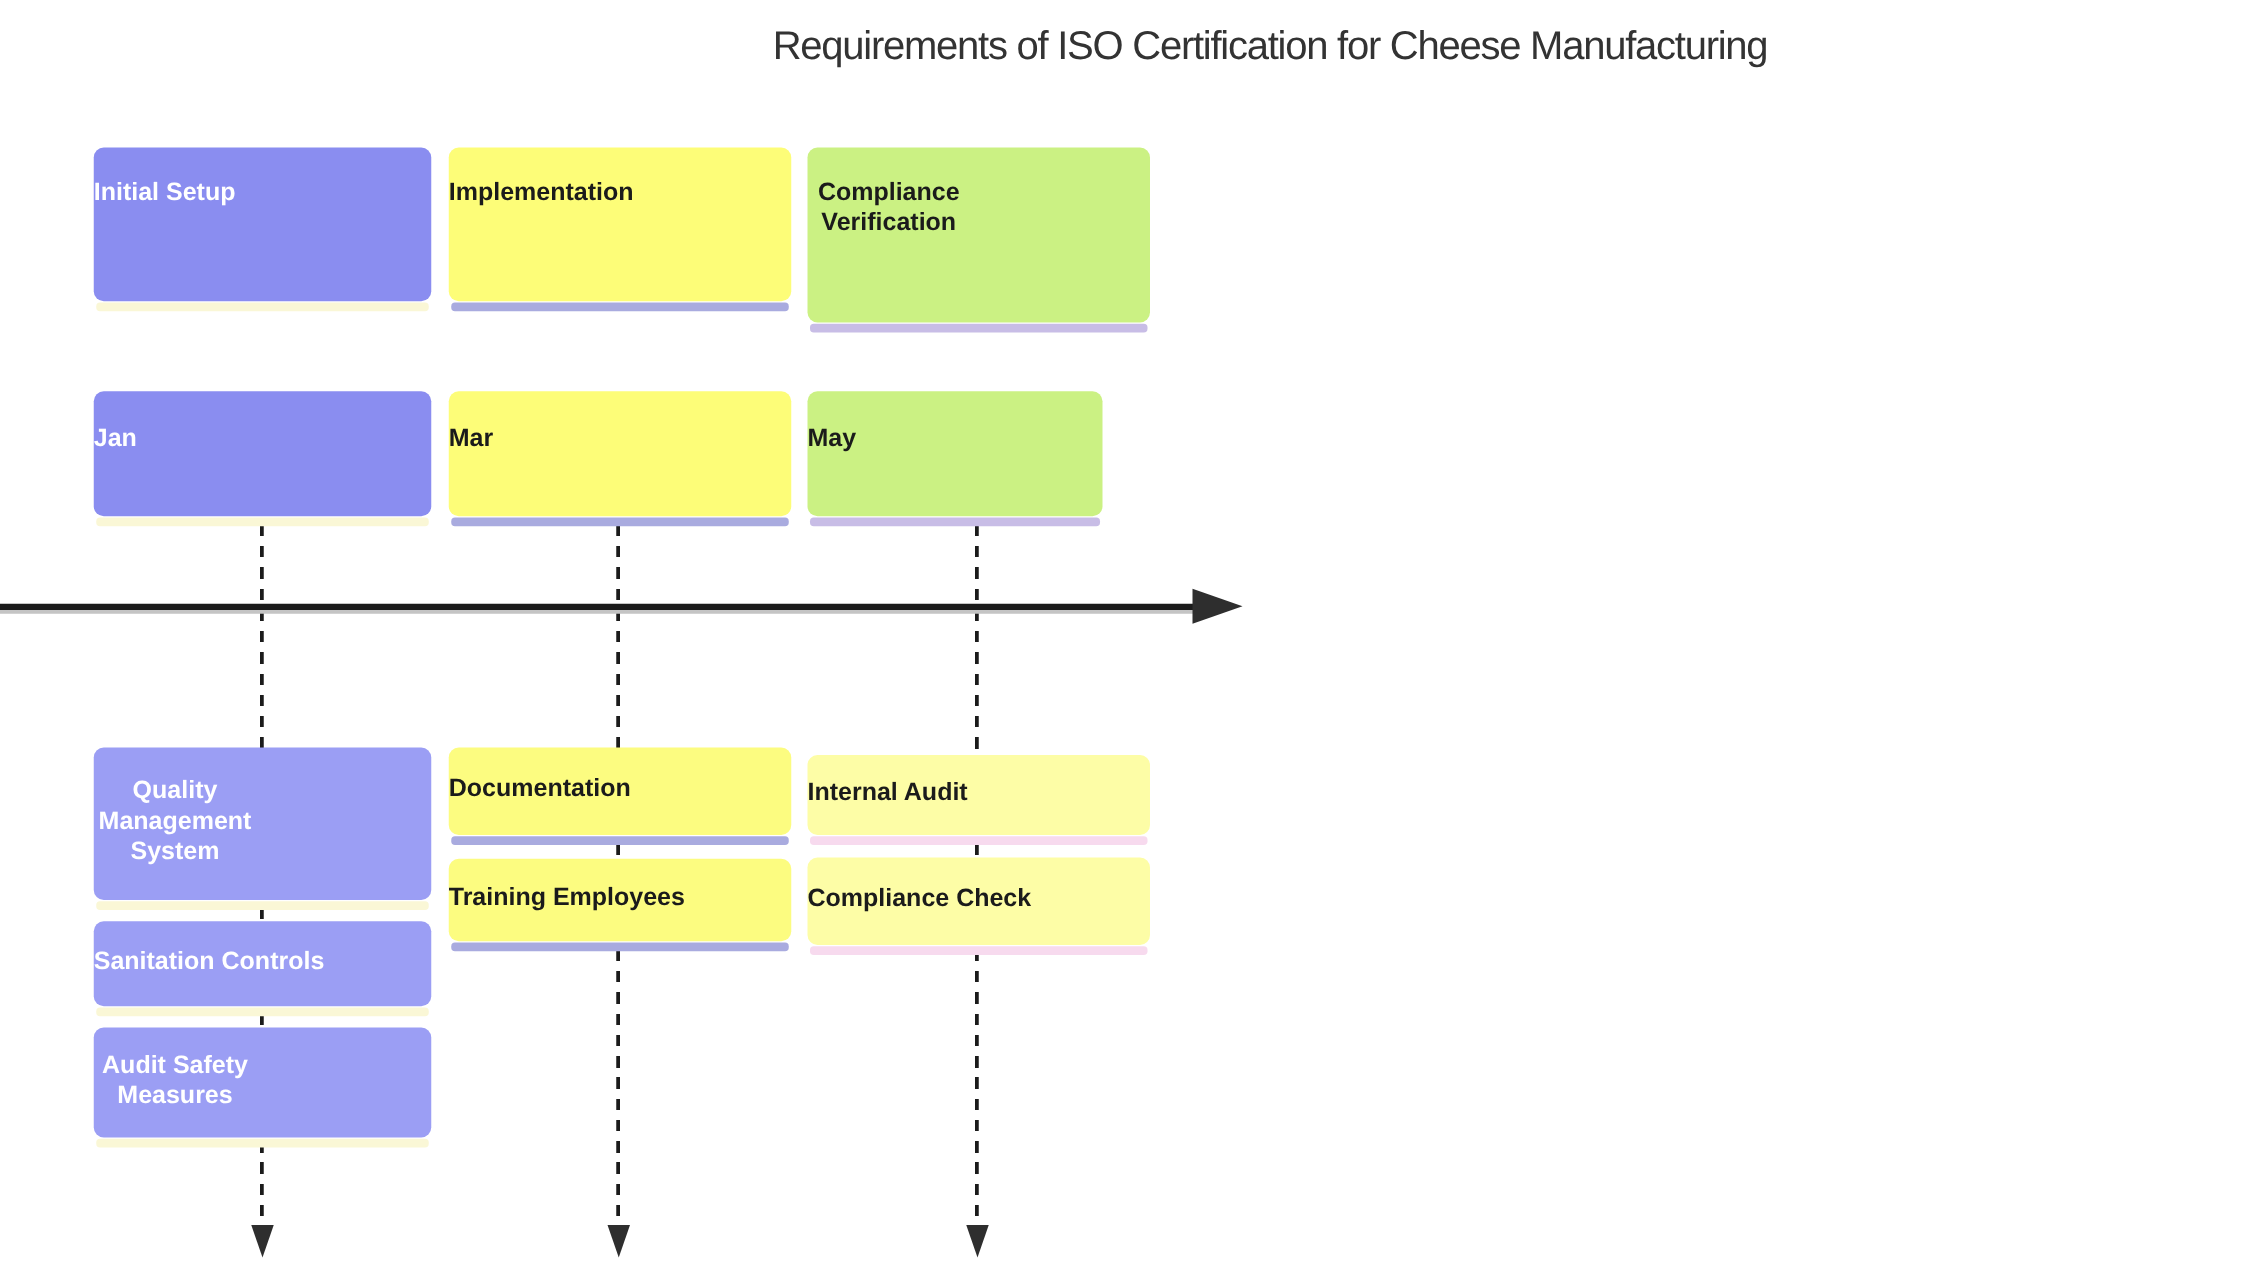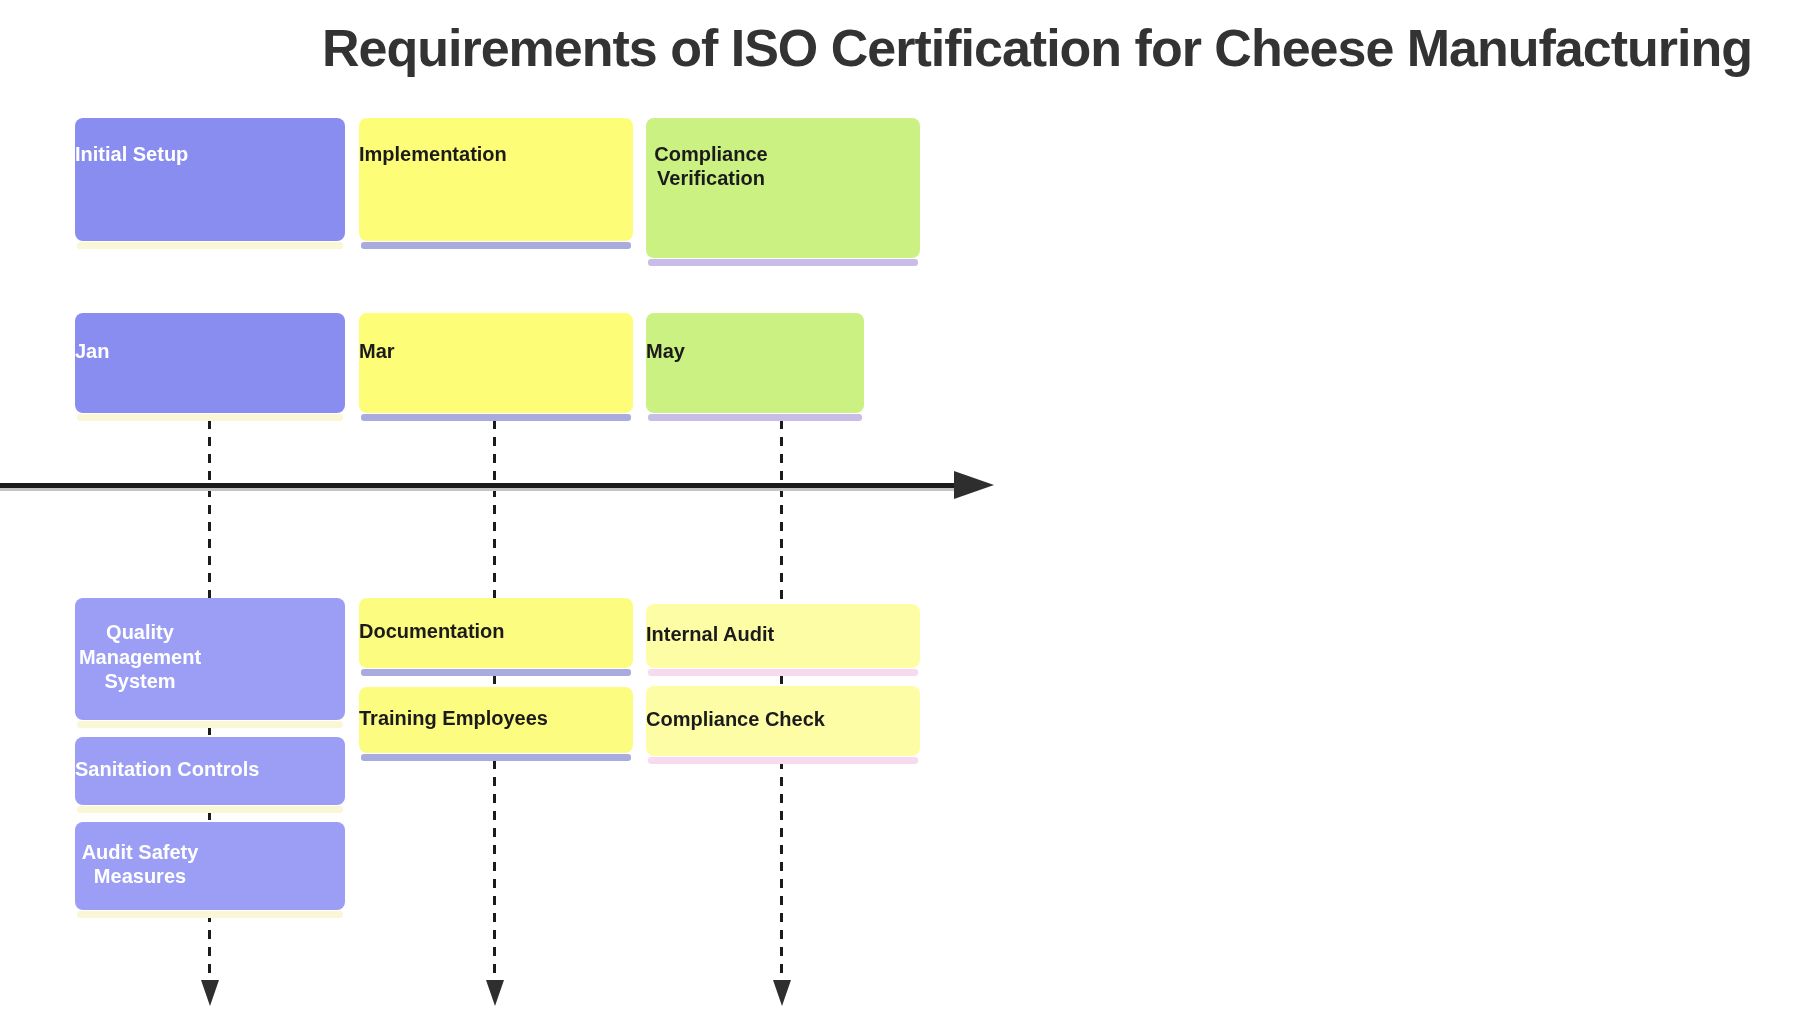--- a/index.html
+++ b/index.html
@@ -9,22 +9,22 @@
     overflow: hidden;
   }
   .canvas {
     position: relative;
     width: 1799px; height: 1028px;
     background: #ffffff;
   }
   .title {
     position: absolute;
     left: 280px; top: 18px; width: 1472px;
-    text-align: right;
-    font-size: 52px; font-weight: 700;
+    text-align: center;
+    font-size: 32px; font-weight: 400;
     letter-spacing: -1px;
     color: var(--title-color, #333333);
   }
   
   .vline {
     position: absolute;
     top: 420px; height: 563px; width: 3px;
     background: repeating-linear-gradient(180deg, var(--dash, #1b1b1b) 0 9px, transparent 9px 17px);
   }
   .varrow {
@@ -109,21 +109,21 @@
   <div class="box head s3" style="left:646px;top:118px;width:274px;height:140px">
     <span class="lbl narrow">Compliance Verification</span>
   </div>
 
   <div class="box period s1" style="left:75px;top:313px;width:270px;height:100px">
     <span class="lbl">Jan</span>
   </div>
   <div class="box period s2" style="left:359px;top:313px;width:274px;height:100px">
     <span class="lbl">Mar</span>
   </div>
-  <div class="box period s3" style="left:646px;top:313px;width:218px;height:100px">
+  <div class="box period s3" style="left:646px;top:313px;width:236px;height:100px">
     <span class="lbl">May</span>
   </div>
 
   <div class="box task s1" style="left:75px;top:598px;width:270px;height:122px">
     <span class="lbl narrow">Quality Management System</span>
   </div>
   <div class="box task s1" style="left:75px;top:737px;width:270px;height:68px">
     <span class="lbl">Sanitation Controls</span>
   </div>
   <div class="box task s1" style="left:75px;top:822px;width:270px;height:88px">

